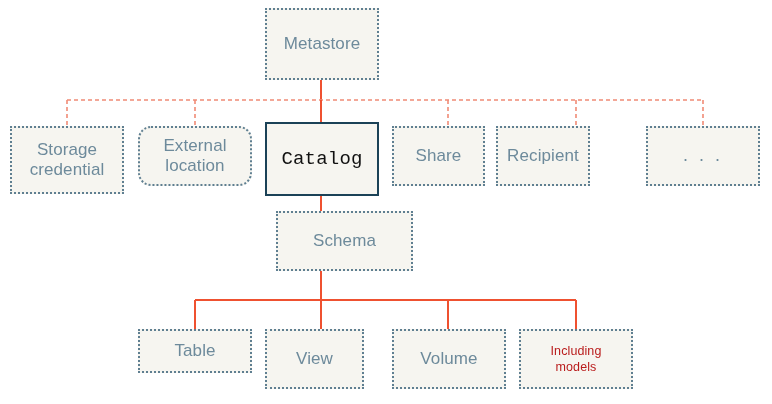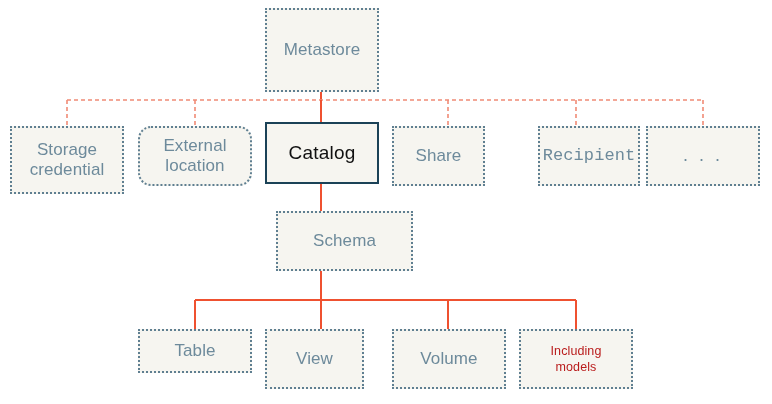--- a/index.html
+++ b/index.html
@@ -88,38 +88,38 @@
     <line x1="321" y1="184" x2="321" y2="211" stroke="#ef5130" stroke-width="2"></line>
 
     <line x1="321" y1="271" x2="321" y2="329" stroke="#ef5130" stroke-width="2"></line>
     <line x1="195" y1="300" x2="576" y2="300" stroke="#ef5130" stroke-width="2"></line>
     <line x1="195" y1="300" x2="195" y2="329" stroke="#ef5130" stroke-width="2"></line>
     <line x1="448" y1="300" x2="448" y2="329" stroke="#ef5130" stroke-width="2"></line>
     <line x1="576" y1="300" x2="576" y2="329" stroke="#ef5130" stroke-width="2"></line>
   </svg>
 
   <div id="nodes-layer">
-      <div class="node" style="left: 265px; top: 8px; width: 114px; height: 84px; text-align: right;">
+      <div class="node" style="left: 265px; top: 8px; width: 114px; height: 72px; text-align: right;">
         <span class="label">Metastore</span>
       </div>
       <div class="node" style="left: 10px; top: 126px; width: 114px; height: 68px;">
         <span class="label">Storage
 credential</span>
       </div>
       <div class="node" style="left: 138px; top: 126px; width: 114px; height: 60px; border-radius: 13px;">
         <span class="label">External
 location</span>
       </div>
-      <div class="node highlight" style="left: 265px; top: 122px; width: 114px; height: 62px;">
+      <div class="node highlight" style="left: 265px; top: 122px; width: 114px; height: 74px; font-family: Liberation Mono, monospace;">
         <span class="label">Catalog</span>
       </div>
       <div class="node" style="left: 392px; top: 126px; width: 93px; height: 60px;">
         <span class="label">Share</span>
       </div>
-      <div class="node" style="left: 538px; top: 126px; width: 102px; height: 60px; font-family: Liberation Mono, monospace;">
+      <div class="node" style="left: 496px; top: 126px; width: 94px; height: 60px;">
         <span class="label">Recipient</span>
       </div>
       <div class="node ellipsis" style="left: 646px; top: 126px; width: 114px; height: 60px;">
         <span class="label">. . .</span>
       </div>
       <div class="node" style="left: 276px; top: 211px; width: 137px; height: 60px;">
         <span class="label">Schema</span>
       </div>
       <div class="node" style="left: 138px; top: 329px; width: 114px; height: 44px;">
         <span class="label">Table</span>

